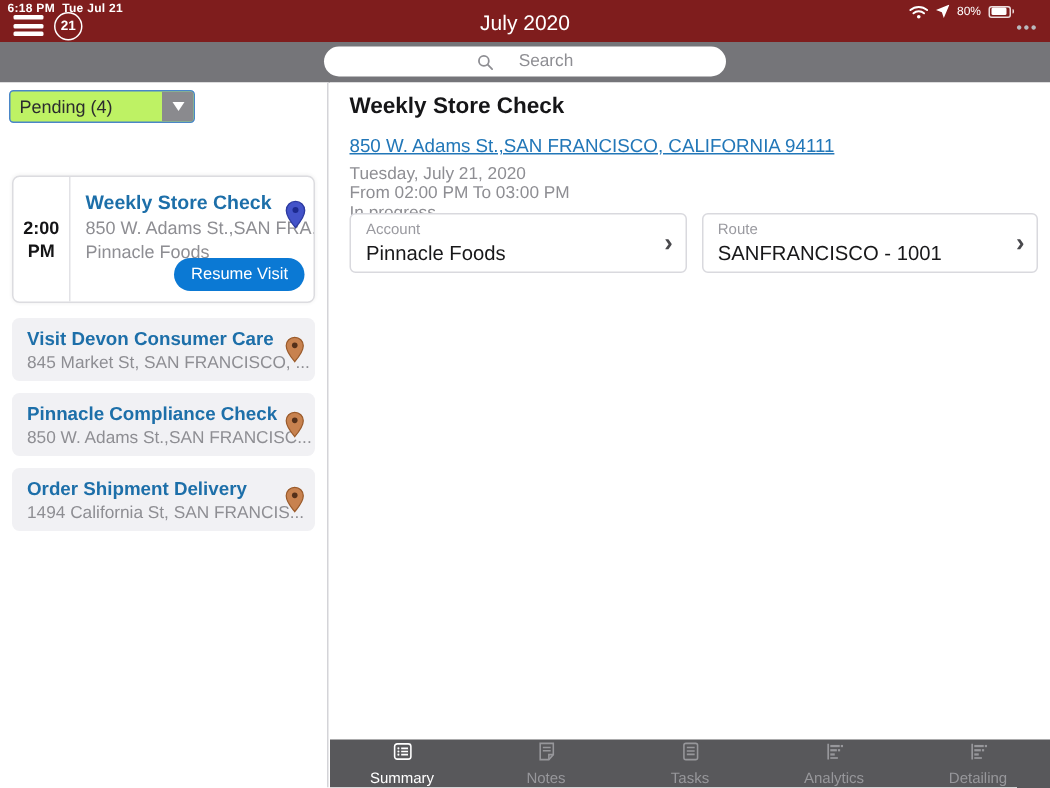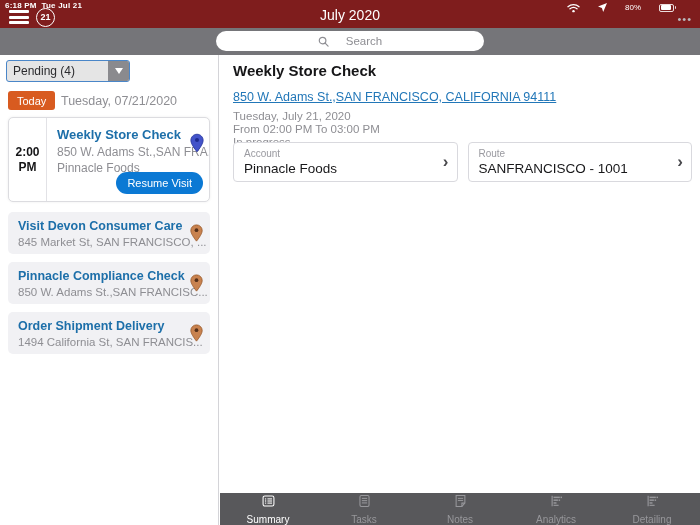--- a/index.html
+++ b/index.html
@@ -11,41 +11,41 @@
   }
 
   
   .navbar { position:absolute; top:0; left:0; width:700px; height:28px; background:#7f1d1d; color:#fff;padding-left:40px; }
   .status-text { position:absolute; top:1px; left:5px; font-size:8px; font-weight:bold; color:#fff; letter-spacing:.2px; }
   .hamburger { position:absolute; left:9px; top:10px; width:20px; cursor:pointer; }
   .hamburger span { display:block; width:20px; height:3px; background:#fff; border-radius:1px; margin-bottom:2.5px; }
   .day-badge { position:absolute; left:36px; top:8px; width:19px; height:19px; border:1.5px solid #fff; border-radius:50%;
     font-size:9px; font-weight:bold; color:#fff; text-align:center; line-height:16px; }
   .nav-title { position:absolute; left:0; right:0; top:7px; text-align:center; font-size:14px; color:#fff; }
-  .status-icons { position:absolute; right:24px; top:2px; display:flex; align-items:center; gap:18px; height:11px; }
+  .status-icons { position:absolute; right:24px; top:2px; display:flex; align-items:center; gap:5px; height:11px; }
   .battery-pct { font-size:8px; color:#fff; }
   .battery { position:relative; width:17px; height:8px; }
   .battery .shell { position:absolute; left:0; top:0; width:15px; height:8px; border:1px solid rgba(255,255,255,.85); border-radius:2px; }
   .battery .fill { position:absolute; left:1.5px; top:1.5px; width:10px; height:5px; background:#fff; border-radius:1px; }
   .battery .nub { position:absolute; right:0; top:2.5px; width:1.5px; height:3px; background:rgba(255,255,255,.85); border-radius:0 1px 1px 0; }
   .overflow-dots { position:absolute; right:8px; top:13px; color:#b9b9bd; font-size:11px; letter-spacing:1px; cursor:pointer; }
 
   
   .searchbar { position:absolute; top:28px; left:0; width:700px; height:27px; background:#757579; }
   .search-pill { position:absolute; left:216px; top:3px; width:268px; height:20px; background:#fff; border-radius:10px;
     display:flex; align-items:center; justify-content:center; gap:17px; color:#8e8e93; font-size:11.5px; cursor:text; }
 
   
   .left-panel { position:absolute; top:55px; left:0; width:219px; bottom:0; background:#fff; border-right:1px solid #d4d4d8; }
   .right-panel { position:absolute; top:55px; left:220px; right:0; bottom:0; background:#fff; }
 
   
   .filter-row { position:absolute; top:5px; left:0; right:0; height:22px; }
   .dropdown { position:absolute; left:6px; top:0; width:124px; height:22px; border:1px solid #4a86c8; border-radius:3px;
-    background:#e5e5e5; display:flex; overflow:hidden; cursor:pointer; }
+    background:#bef264; display:flex; overflow:hidden; cursor:pointer; }
   .dropdown .dd-label { flex:1; font-size:12px; color:#2b2b2e; line-height:20px; padding-left:6px; white-space:nowrap; overflow:hidden; }
   .dropdown .dd-caret { width:21px; background:#8a8a8e; display:flex; align-items:center; justify-content:center; }
   .dropdown .dd-caret i { width:0; height:0; border-left:4.5px solid transparent; border-right:4.5px solid transparent; border-top:6px solid #fff; }
   .segmented { position:absolute; left:139px; top:0; width:71px; height:22px; border:1px solid #c6c6cb; border-radius:4px;
     display:flex; overflow:hidden; background:#fff; }
   .segmented .seg { flex:1; font-size:10.5px; text-align:center; line-height:20px; color:#555; cursor:pointer; }
   .segmented .seg.active { background:#6d6d71; color:#fff; }
   .segmented .seg + .seg { border-left:1px solid #c6c6cb; }
 
   .today-row { position:absolute; top:36px; left:0; right:0; height:20px; }
@@ -140,24 +140,20 @@
 
   <div class="filter-row">
     <div class="dropdown">
       <span class="dd-label">Pending (4)</span>
       <span class="dd-caret">
           <i></i>
         </span>
     </div>
   </div>
 
-  <div class="today-row">
-    <span class="today-btn">Today</span>
-    <span class="date-label">Tuesday, 07/21/2020</span>
-  </div>
 
   <div class="visit-card">
     <div class="vc-time">
       <span>2:00</span>
       <span>PM</span>
     </div>
     <div class="vc-body">
       <div class="vc-title">Weekly Store Check</div>
       <div class="vc-line">850 W. Adams St.,SAN FRA...</div>
       <div class="vc-line">Pinnacle Foods</div>
@@ -225,35 +221,35 @@
         <line x1="6.8" y1="5.6" x2="12" y2="5.6" stroke="currentColor" stroke-width="1.2"></line>
       <circle cx="4.7" cy="8" r="0.8" fill="currentColor"></circle>
         <line x1="6.8" y1="8" x2="12" y2="8" stroke="currentColor" stroke-width="1.2"></line>
       <circle cx="4.7" cy="10.4" r="0.8" fill="currentColor"></circle>
         <line x1="6.8" y1="10.4" x2="12" y2="10.4" stroke="currentColor" stroke-width="1.2"></line>
     </svg>
     <span class="tab-label">Summary</span>
   </div>
   <div class="tab">
     <svg width="15" height="15" viewBox="0 0 16 16">
+      <path d="M3 1.8 h10 v8.6 l-3.4 3.8 H3 z" fill="none" stroke="currentColor" stroke-width="1.2"></path>
+      <path d="M13 10.4 h-3.4 v3.8" fill="none" stroke="currentColor" stroke-width="1.2"></path>
+      <line x1="5" y1="5" x2="11" y2="5" stroke="currentColor" stroke-width="1.1"></line>
+      <line x1="5" y1="7.4" x2="11" y2="7.4" stroke="currentColor" stroke-width="1.1"></line>
+    </svg>
+    <span class="tab-label">Notes</span>
+  </div>
+  <div class="tab">
+    <svg width="15" height="15" viewBox="0 0 16 16">
       <rect x="2.8" y="1.8" width="10.4" height="12.4" rx="1.5" fill="none" stroke="currentColor" stroke-width="1.2"></rect>
       <line x1="5" y1="5" x2="11" y2="5" stroke="currentColor" stroke-width="1.2"></line>
       <line x1="5" y1="7.6" x2="11" y2="7.6" stroke="currentColor" stroke-width="1.2"></line>
       <line x1="5" y1="10.2" x2="11" y2="10.2" stroke="currentColor" stroke-width="1.2"></line>
     </svg>
     <span class="tab-label">Tasks</span>
-  </div>
-  <div class="tab">
-    <svg width="15" height="15" viewBox="0 0 16 16">
-      <path d="M3 1.8 h10 v8.6 l-3.4 3.8 H3 z" fill="none" stroke="currentColor" stroke-width="1.2"></path>
-      <path d="M13 10.4 h-3.4 v3.8" fill="none" stroke="currentColor" stroke-width="1.2"></path>
-      <line x1="5" y1="5" x2="11" y2="5" stroke="currentColor" stroke-width="1.1"></line>
-      <line x1="5" y1="7.4" x2="11" y2="7.4" stroke="currentColor" stroke-width="1.1"></line>
-    </svg>
-    <span class="tab-label">Notes</span>
   </div>
   <div class="tab">
     <svg width="15" height="15" viewBox="0 0 16 16">
       <line x1="3" y1="2" x2="3" y2="14" stroke="currentColor" stroke-width="1.3"></line>
       <rect x="4.6" y="3" width="7.2" height="1.7" fill="currentColor"></rect>
         <rect x="12.6" y="3" width="1.7" height="1.7" fill="currentColor"></rect>
       <rect x="4.6" y="6.2" width="5" height="1.7" fill="currentColor"></rect>
         <rect x="10.4" y="6.2" width="1.7" height="1.7" fill="currentColor"></rect>
       <rect x="4.6" y="9.4" width="3.4" height="1.7" fill="currentColor"></rect>
       <rect x="4.6" y="12.3" width="5.8" height="1.3" fill="currentColor"></rect>

